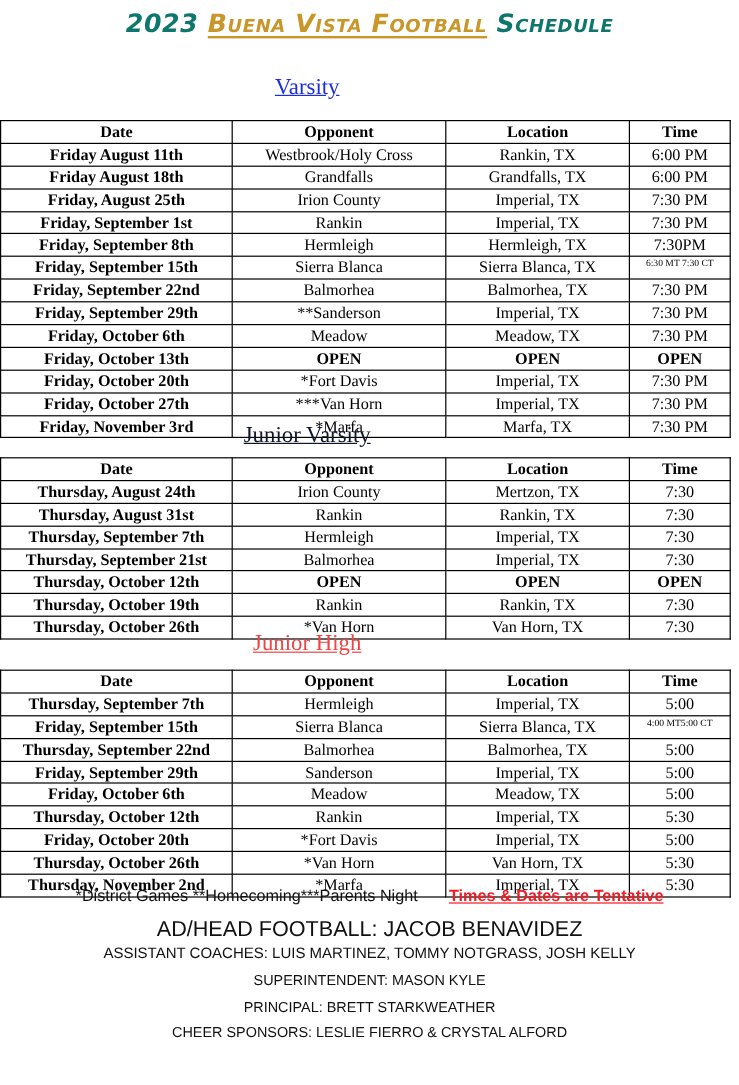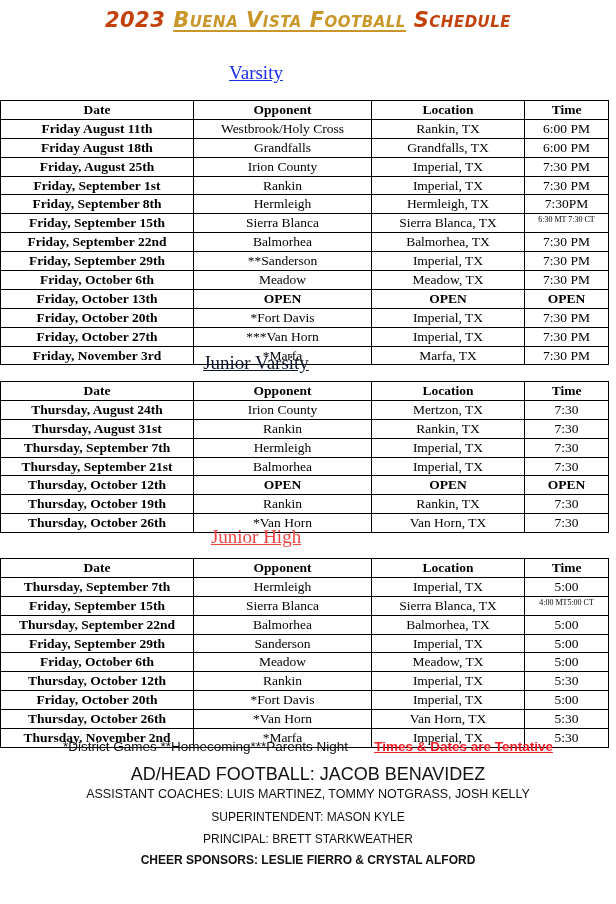--- a/index.html
+++ b/index.html
@@ -1,18 +1,18 @@
 <!DOCTYPE html>
 <html><head>
 <meta charset="utf-8">
 <style>
   html, body { margin:0; padding:0; background:#fff; }
   body { width:616px; height:904px; position:relative; overflow:hidden; font-family:"Liberation Serif", serif; color:#000; }
   .title { position:absolute; top:8px; left:0; width:616px; text-align:center; font-family:"DejaVu Sans", sans-serif; font-weight:bold; font-style:italic; font-size:21px; letter-spacing:0.5px; font-variant:small-caps; }
-  .title .blue { color:#c2410c;font-style:italic; }
+  .title .blue { color:#0f766e;font-style:italic; }
   .title .gold { color:#c9962a; text-decoration:underline; text-decoration-thickness:2px; text-underline-offset:3px; }
   .section-heading { position:absolute; left:0; width:512px; text-align:center; font-family:"Liberation Serif", serif; font-size:19px; text-decoration:underline; }
   .sched { position:absolute; left:0; width:608px; border-collapse:collapse; table-layout:fixed; font-size:13.5px; }
   .sched col.c1 { width:193px; } .sched col.c2 { width:178px; } .sched col.c3 { width:153px; } .sched col.c4 { width:84px; }
   .sched td, .sched th { border:1.5px solid #000; height:17.9px; padding:0; line-height:16px; text-align:center; white-space:nowrap; overflow:hidden; }
   .sched th { font-weight:bold; }
   .sched td.date { font-weight:bold; }
   .sched td.small { font-size:8px; vertical-align:top; line-height:12px; }
   .foot { position:absolute; left:0; width:616px; text-align:center; font-family:"Liberation Sans", sans-serif; font-size:12px; color:#111; }
   .legend { font-size:13.5px; }
@@ -261,13 +261,13 @@
     </tbody>
 </table>
 
 <div class="foot legend" style="top:739px;">
   <span>*District Games **Homecoming***Parents Night</span><span class="red">Times &amp; Dates are Tentative</span>
 </div>
 <div class="foot" style="top:764px;font-size:18px;">AD/HEAD FOOTBALL: JACOB BENAVIDEZ</div>
 <div class="foot" style="top:787px;font-size:12.5px;">ASSISTANT COACHES: LUIS MARTINEZ, TOMMY NOTGRASS, JOSH KELLY</div>
 <div class="foot" style="top:810px;">SUPERINTENDENT: MASON KYLE</div>
 <div class="foot" style="top:832px;">PRINCIPAL: BRETT STARKWEATHER</div>
-<div class="foot" style="top:853px;font-weight:bold;">CHEER SPONSORS: LESLIE FIERRO &amp; CRYSTAL ALFORD</div>
+<div class="foot" style="top:853px;">CHEER SPONSORS: LESLIE FIERRO &amp; CRYSTAL ALFORD</div>
 
 </body></html>

